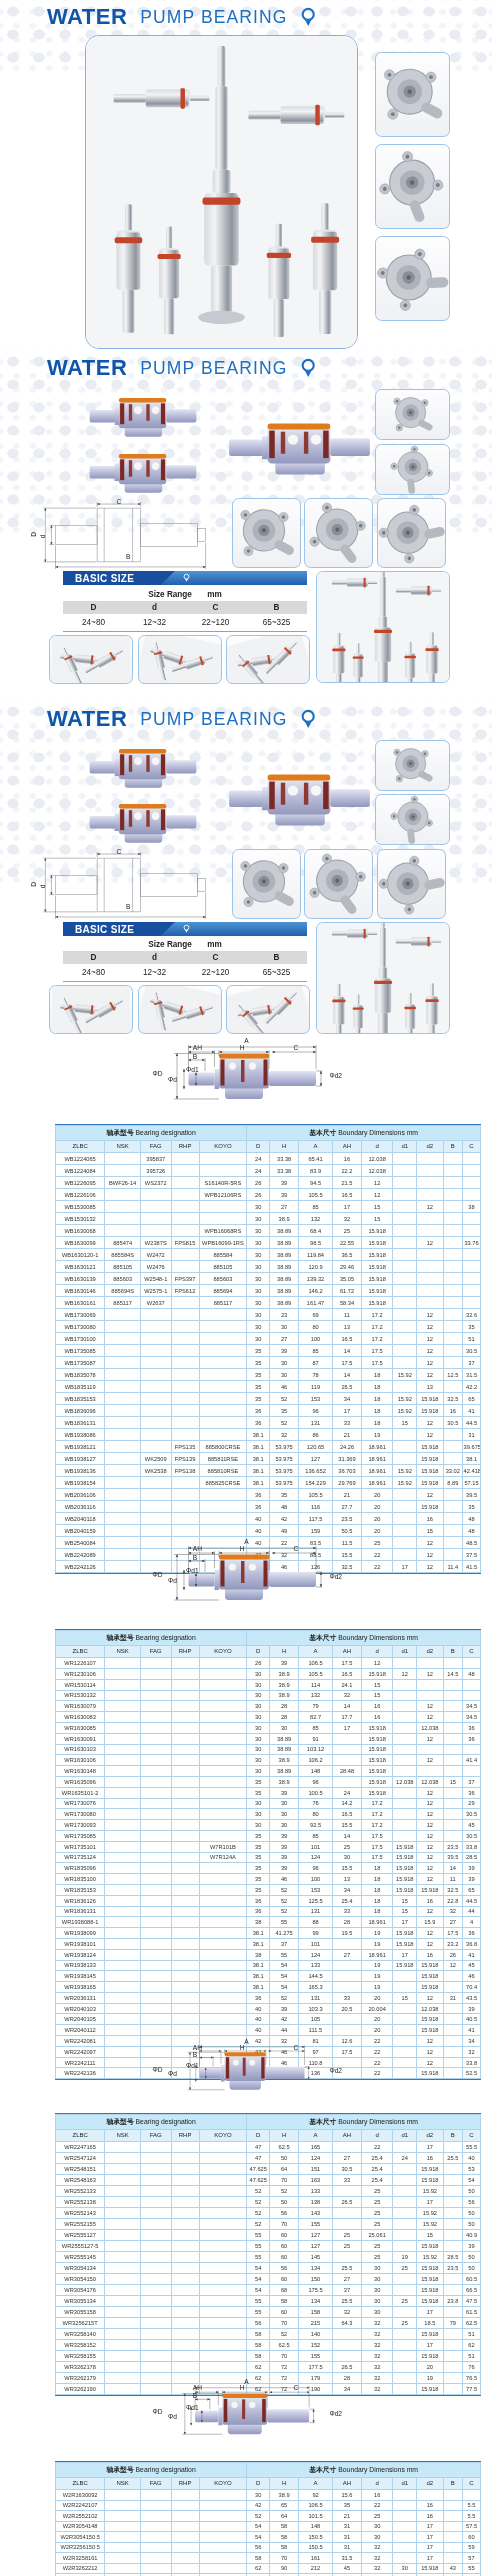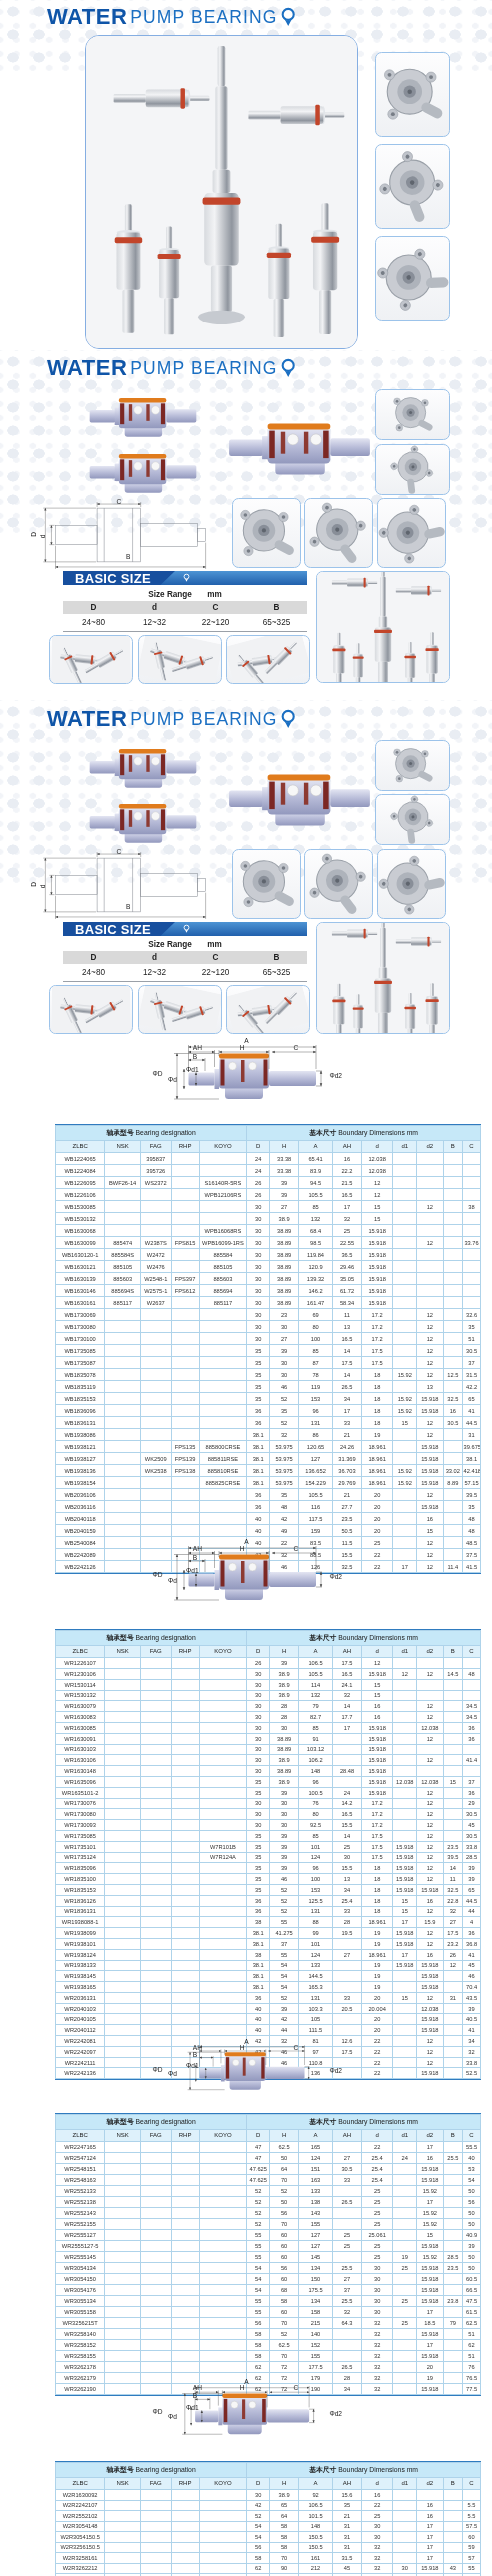--- a/index.html
+++ b/index.html
@@ -1,32 +1,32 @@
 <!DOCTYPE html>
 <html style="font-size:8.7px"><head>
 <meta charset="utf-8">
 <style>
   html,body{margin:0;padding:0;background:#fff;font-family:"Liberation Sans",sans-serif;}
   #page{position:relative;width:492px;height:2576px;background:#fff;overflow:hidden;}
   .abs{position:absolute;}
   .dots{background-image:radial-gradient(#e2e8f0 30%,transparent 32%),radial-gradient(#eef1f6 28%,transparent 31%);
         background-size:26px 23px,16.4px 14px;background-position:0 0,8.2px 4.9px;opacity:.75;}
   
-  .hdr{display:flex;align-items:center;gap:3px;height:28px;}
+  .hdr{display:flex;align-items:center;gap:13px;height:28px;}
   .hdr .t1{font-size:22px;font-weight:800;color:#0f55a8;letter-spacing:0.5px;}
   .hdr .t2{font-size:17.5px;font-weight:500;color:#1b6fc2;letter-spacing:1.1px;}
   .dropico{width:16.4px;height:19.7px;color:#1b6fc2;}
   
   .panel{position:absolute;border:0.5px solid #9cc3ea;border-radius:6.6px;background:linear-gradient(180deg,#fdfdfe,#eff1f4);overflow:hidden;}
   .hero{position:absolute;border:1.1px solid #85aee2;border-radius:14px;background:linear-gradient(180deg,#fafbfc,#ecedf0);overflow:hidden;}
   .panel svg,.hero svg{width:100%;height:100%;}
   
   .bnr{position:absolute;display:flex;align-items:center;background:linear-gradient(180deg,#4d94d4,#2160ac);}
   .bnr .lbl{display:flex;align-items:center;gap:5.5px;background:#174f9e;height:100%;width:112px;
-            clip-path:polygon(0 0,100% 0,87% 100%,0 100%);color:#fff;font-size:13px;font-weight:700;
+            clip-path:polygon(0 0,100% 0,87% 100%,0 100%);color:#fff;font-size:10px;font-weight:700;
             letter-spacing:0.3px;padding-left:12px;box-sizing:border-box;}
   .bnr .bdrop{width:7px;height:9.3px;color:#fff;margin-left:7.6px;}
   
   .szt{position:absolute;border-bottom:0.5px solid #9aa0a8;}
   .sz-title{display:flex;justify-content:center;align-items:center;gap:15.3px;height:14px;font-size:8.2px;font-weight:700;color:#222;}
   .sz-row{display:flex;}
   .sz-head{background:#d9d9d9;height:12.6px;font-weight:700;}
   .sz-vals{height:17.5px;}
   .sz-cell{flex:1;display:flex;align-items:center;justify-content:center;font-size:8.2px;color:#222;}
   

